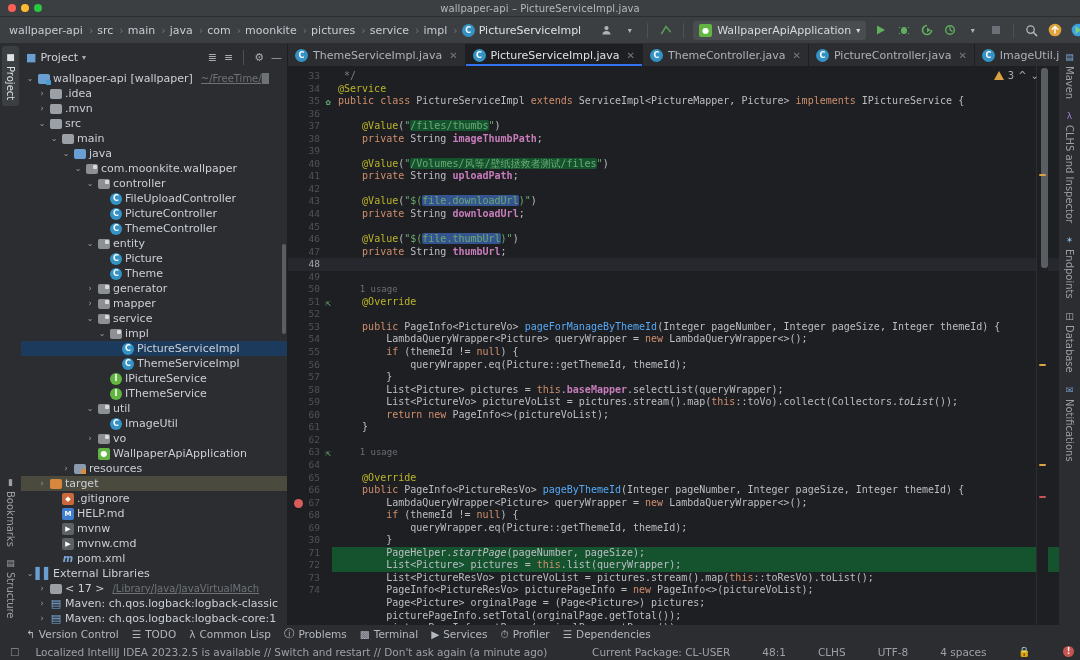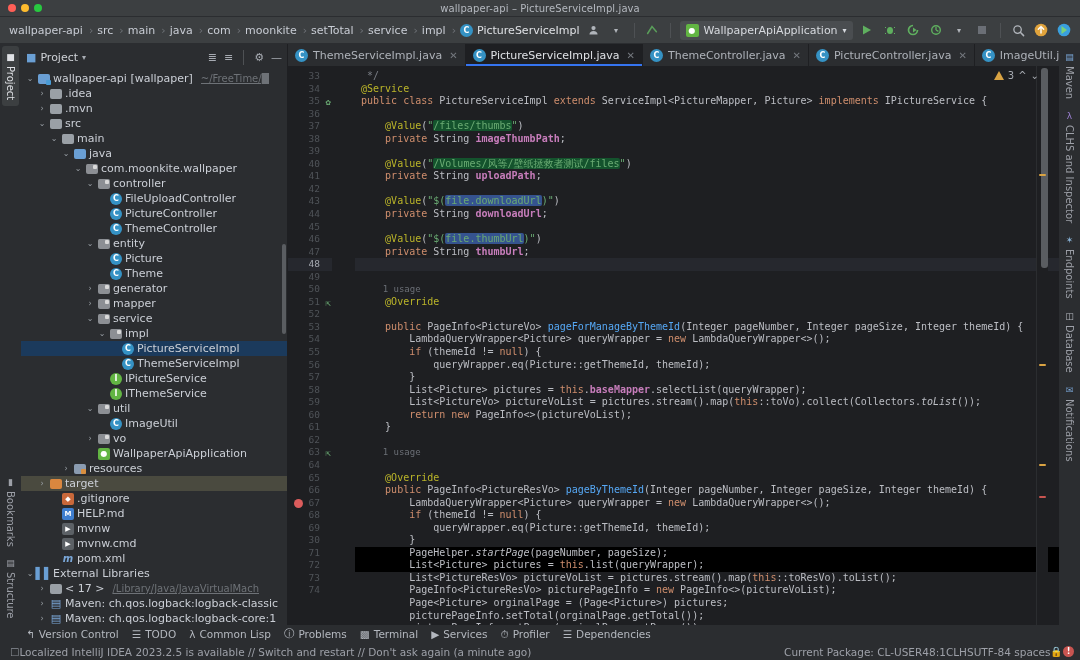--- a/index.html
+++ b/index.html
@@ -22,21 +22,21 @@
   .dot { width: 8px; height: 8px; border-radius: 50%; }
   .dot.r { background: #ff5f57; } .dot.y { background: #febc2e; } .dot.g { background: #28c840; }
   .title-text {
     position: absolute; left: 0; right: 0; text-align: center;
     font-size: 10px; color: #b4b8bf; letter-spacing: .1px;
   }
 
   
   .toolbar {
     height: 27px; background: #3c3f41; display: flex; align-items: center;
-    flex: 0 0 27px; padding: 0 6px; gap: 0; border-bottom: 1px solid #2b2d30;
+    flex: 0 0 27px; padding: 0 6px; gap: 12px; border-bottom: 1px solid #2b2d30;
   }
   .crumbs { display: flex; align-items: center; font-size: 11px; color: #c8ccd4; gap: 0; }
   .crumb { padding: 1px 5px 1px 3px; white-space: nowrap; }
   .crumb.sep { color: #6e7277; padding: 0 1px; }
   .crumb.last { display: flex; align-items: center; gap: 4px; color: #dfe1e5; }
   .tb-right { margin-left: auto; display: flex; align-items: center; gap: 6px; padding-right: 2px; }
   .tb-ico { width: 17px; height: 17px; display: flex; align-items: center; justify-content: center; color: #b0b4ba; }
   .runcfg {
     display: flex; align-items: center; gap: 5px; height: 19px; padding: 0 6px;
     background: #4a4d50; border-radius: 3px; font-size: 11px; color: #d6d9de; white-space: nowrap;
@@ -106,40 +106,40 @@
   .editor { flex: 1; display: flex; flex-direction: column; min-width: 0; background: #1e1f22; }
   .tabbar { height: 22px; background: #2b2d30; display: flex; align-items: stretch; flex: 0 0 22px; overflow: hidden; }
   .tab {
     display: flex; align-items: center; gap: 5px; padding: 0 7px; font-size: 11px;
     color: #aeb2b9; white-space: nowrap; position: relative; border-right: 1px solid #1e1f22;
   }
   .tab.active { background: #1e1f22; color: #dfe1e5; }
   .tab.active::after { content:""; position:absolute; left:0; right:0; bottom:0; height:2px; background:#3574f0; }
   .tab .x { color: #75797f; font-size: 10px; margin-left: 2px; }
 
-  .code-wrap { flex: 1; display: flex; position: relative; min-height: 0; overflow: hidden; gap: 23px; }
+  .code-wrap { flex: 1; display: flex; position: relative; min-height: 0; overflow: hidden; }
   .gutter {
     width: 44px; flex: 0 0 44px; background: #1e1f22; text-align: right;
     font-family: "DejaVu Sans Mono", "Liberation Mono", monospace; font-size: 9.5px;
     color: #4f5358; padding-top: 4px; user-select: none; position: relative;
   }
   .gln { height: 12.55px; line-height: 12.55px; padding-right: 12px; position: relative; }
   .gln.cur { color: #a5a9b0; background: #26282e; }
   .gmark { position: absolute; right: 1px; top: 1px; font-size: 9px; }
   .bp { position:absolute; left:6px; top:2px; width:9px; height:9px; border-radius:50%; background:#db5c5c; }
 
   .code {
     flex: 1; position: relative; overflow: hidden;
     font-family: "DejaVu Sans Mono", "Liberation Mono", monospace;
     font-size: 10px; line-height: 12.55px; padding-top: 4px; white-space: pre;
     color: #bcbec4;
   }
   .cl { height: 12.55px; padding-left: 6px; position: relative; }
   .cl.cur { background: #26282e; }
-  .cl.bphl { background: #000000; }
+  .cl.bphl { background: #14532d; }
   .kw { color: #cf8e6d; }
   .ann { color: #bbb529; }
   .str { color: #6aab73; }
   .fn { color: #56a8f5; }
   .fld { color: #c77dbb; font-weight: bold; }
   .cm { color: #7a7e85; }
   .hl { background: #35538f; border-radius: 2px; }
   .hl2 { background: #14532d; border-radius: 2px; }
   .usage { color: #6b6f76; font-size: 9px; }
   .it { font-style: italic; }
@@ -160,22 +160,22 @@
   
   .botbar {
     height: 18px; flex: 0 0 18px; background: #2b2d30; display: flex; align-items: center;
     gap: 13px; padding-left: 26px; font-size: 10.5px; color: #b4b8bf;
   }
   .botbar .bi { display: flex; align-items: center; gap: 4px; white-space: nowrap; }
   .statusbar {
     height: 17px; flex: 0 0 17px; background: #2b2d30; display: flex; align-items: center;
     font-size: 10.5px; color: #9da0a8; padding: 0 6px 0 10px; gap: 0;
   }
-  .st-msg { margin-left: 0; color: #9da0a8; }
-  .st-right { margin-left: auto; display: flex; align-items: center; gap: 0; }
+  .st-msg { margin-left: 16px; color: #9da0a8; }
+  .st-right { margin-left: auto; display: flex; align-items: center; gap: 32px; }
   .err-dot { width:11px; height:11px; border-radius:50%; background:#c75450; display:inline-flex;
              align-items:center; justify-content:center; color:#fff; font-size:8px; font-weight:bold;}
 </style>
 </head>
 <body>
 
 <div class="app">
 
   <div class="titlebar">
     <div class="traffic">
@@ -193,21 +193,21 @@
       <span class="crumb">src</span>
       <span class="crumb sep">›</span>
       <span class="crumb">main</span>
       <span class="crumb sep">›</span>
       <span class="crumb">java</span>
       <span class="crumb sep">›</span>
       <span class="crumb">com</span>
       <span class="crumb sep">›</span>
       <span class="crumb">moonkite</span>
       <span class="crumb sep">›</span>
-      <span class="crumb">setTotal</span>
+      <span class="crumb">pictures</span>
       <span class="crumb sep">›</span>
       <span class="crumb">service</span>
       <span class="crumb sep">›</span>
       <span class="crumb">impl</span>
       <span class="crumb sep">›</span>
       <span class="crumb last">
         <span class="cicon c">C</span>
         <span>PictureServiceImpl</span>
       </span>
     </div>

